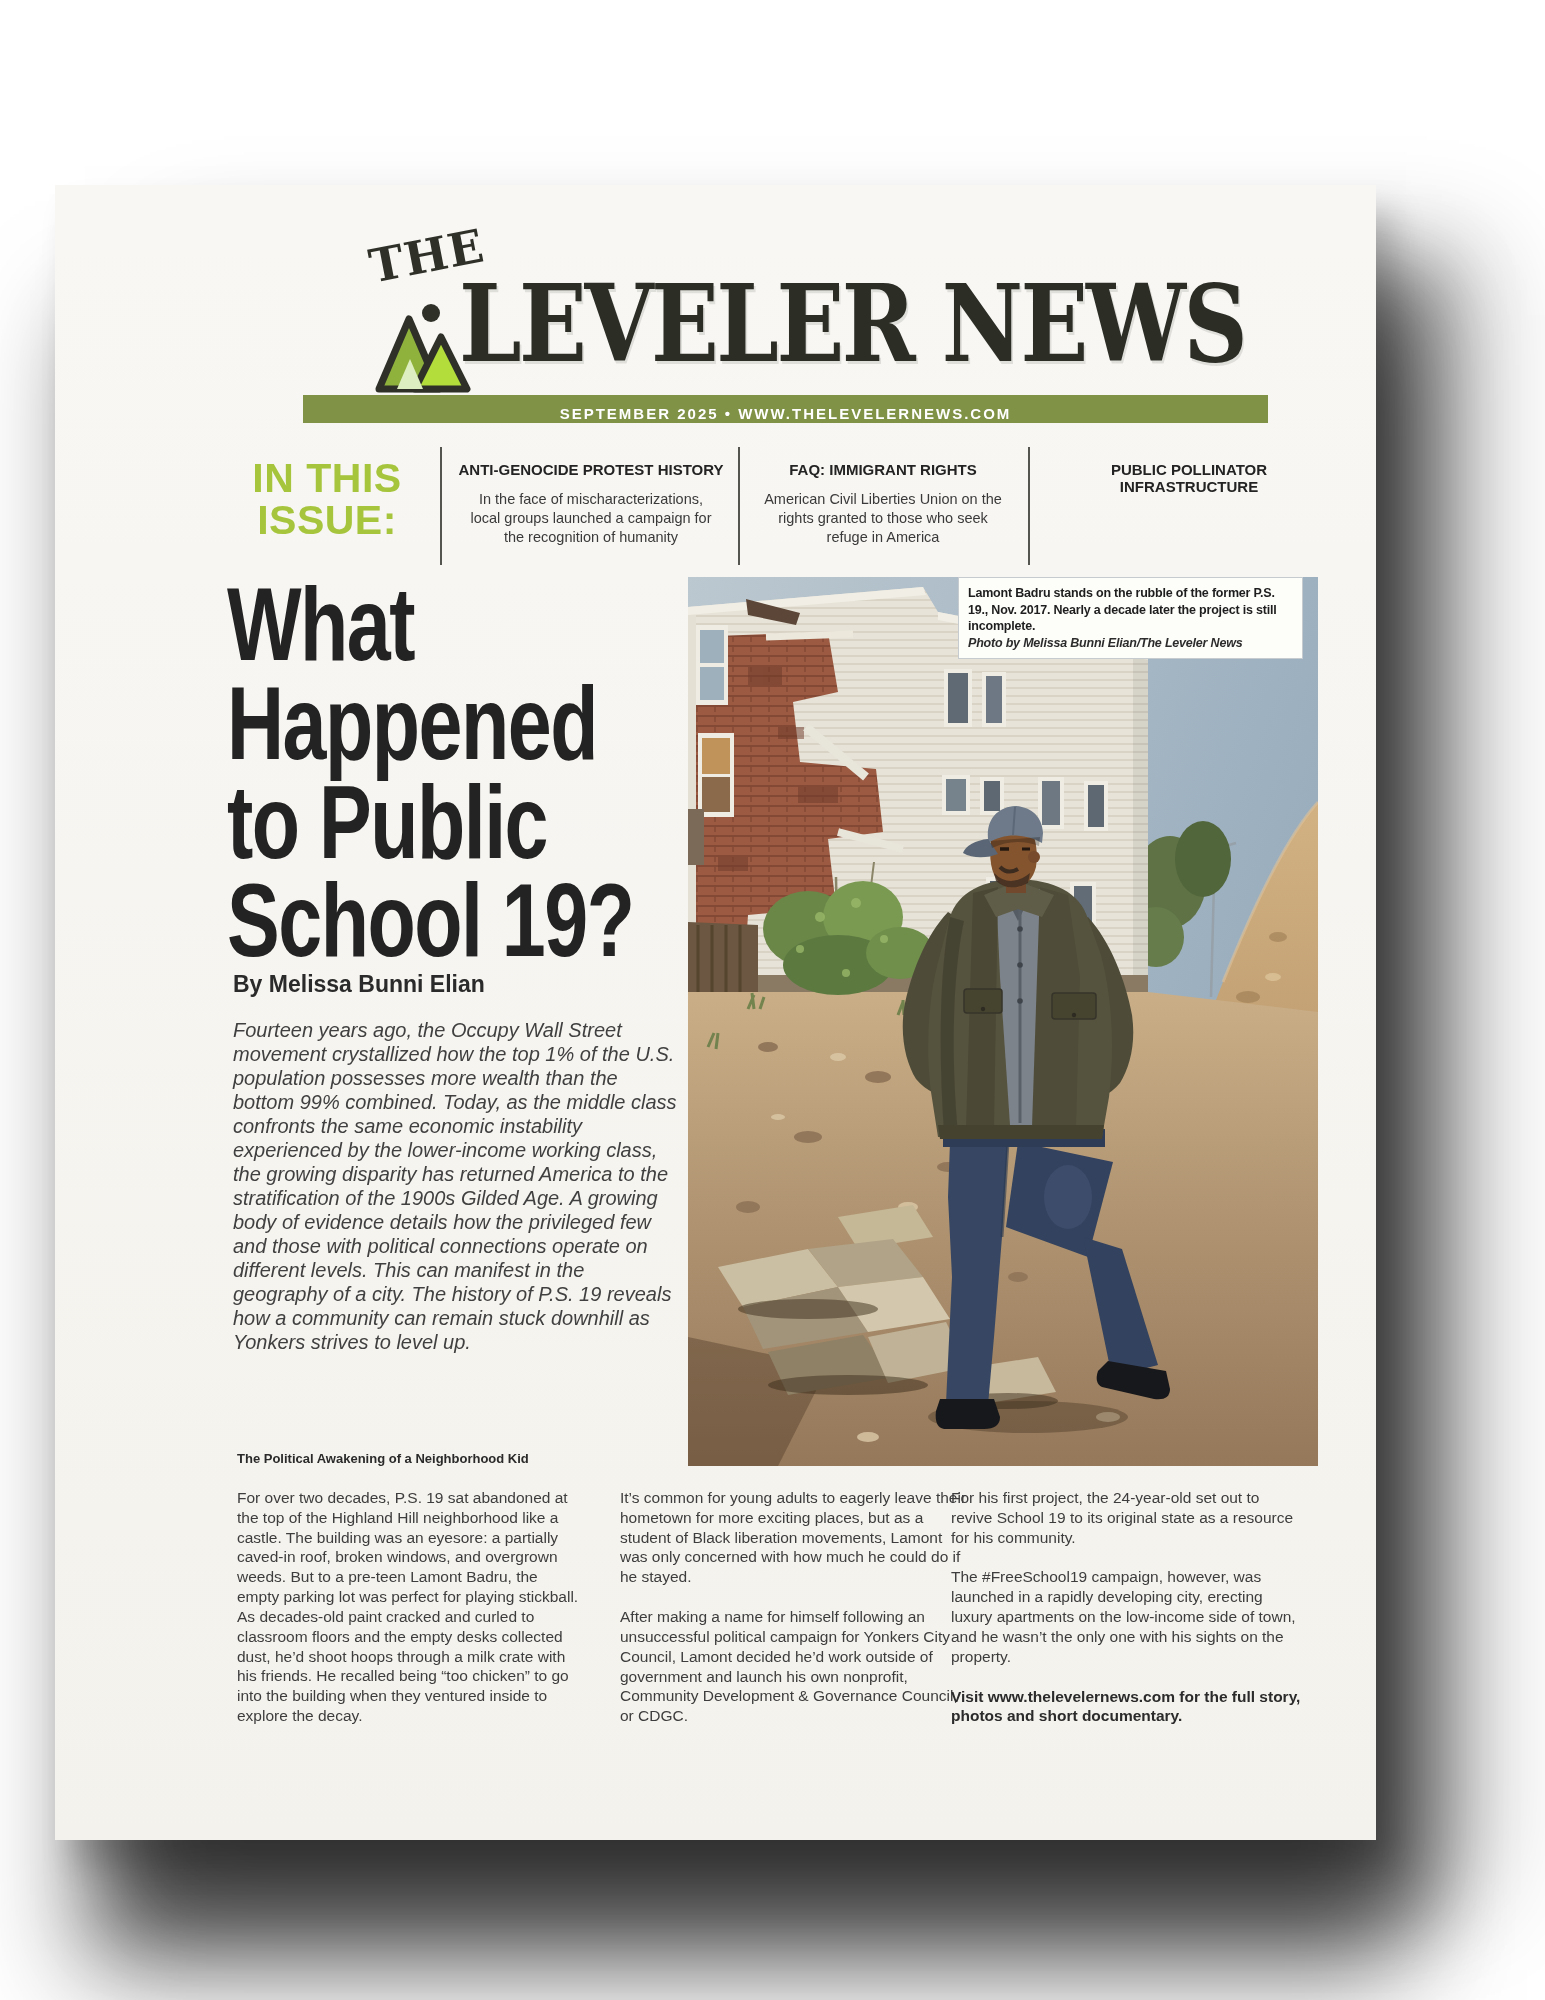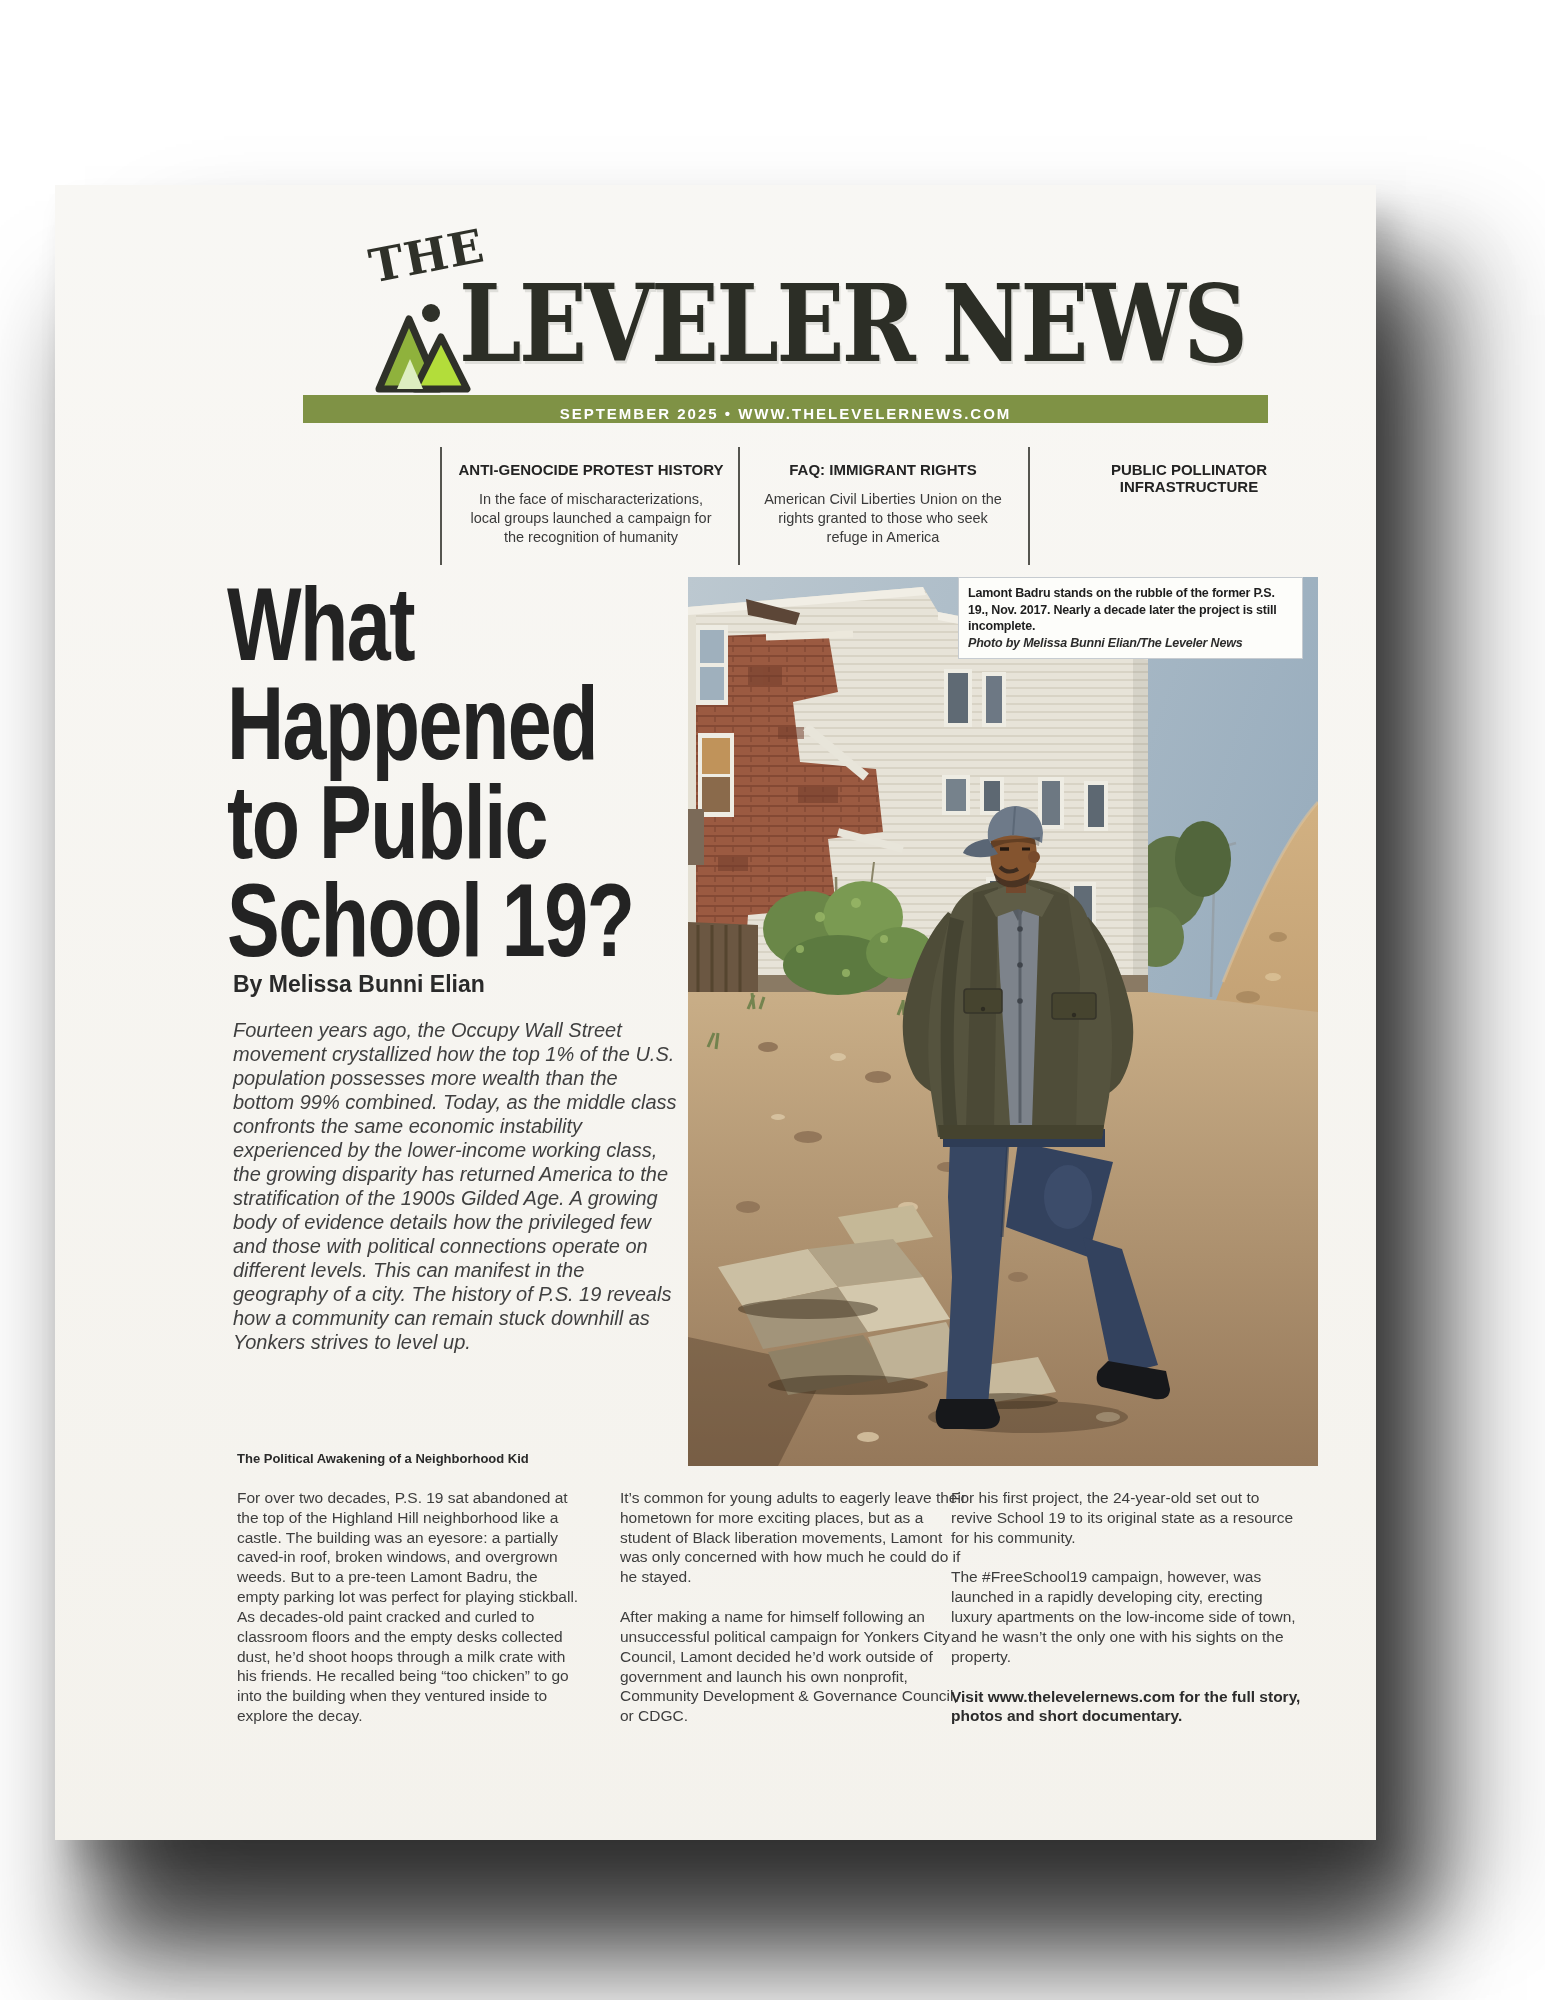--- a/index.html
+++ b/index.html
@@ -85,20 +85,21 @@
     <svg width="100" height="94" viewBox="0 0 100 94">
       <path d="M8,88 L38,18 L68,88 Z" fill="#8fb23c" stroke="#2f3129" stroke-width="7" stroke-linejoin="round"></path>
       <path d="M44,88 L70,36 L96,88 Z" fill="#b3dd3a" stroke="#2f3129" stroke-width="7" stroke-linejoin="round"></path>
       <path d="M26,88 L39,58 L52,88 Z" fill="#ddeec0"></path>
       <circle cx="60" cy="12" r="9" fill="#2f3129"></circle>
     </svg>
   </div>
   <div class="abs masthead-title">LEVELER NEWS</div>
   <div class="abs banner">SEPTEMBER 2025 • WWW.THELEVELERNEWS.COM</div>
 
+  <div class="abs issue-label">IN THIS ISSUE:</div>
   <div class="abs divider d1"></div>
   <div class="abs divider d2"></div>
   <div class="abs divider d3"></div>
 
   <div class="abs teaser t1">
     <div class="t-title">ANTI-GENOCIDE PROTEST HISTORY</div>
     <p class="t-body">In the face of mischaracterizations, local groups launched a campaign for the recognition of humanity</p>
   </div>
   <div class="abs teaser t2">
     <div class="t-title">FAQ: IMMIGRANT RIGHTS</div>

